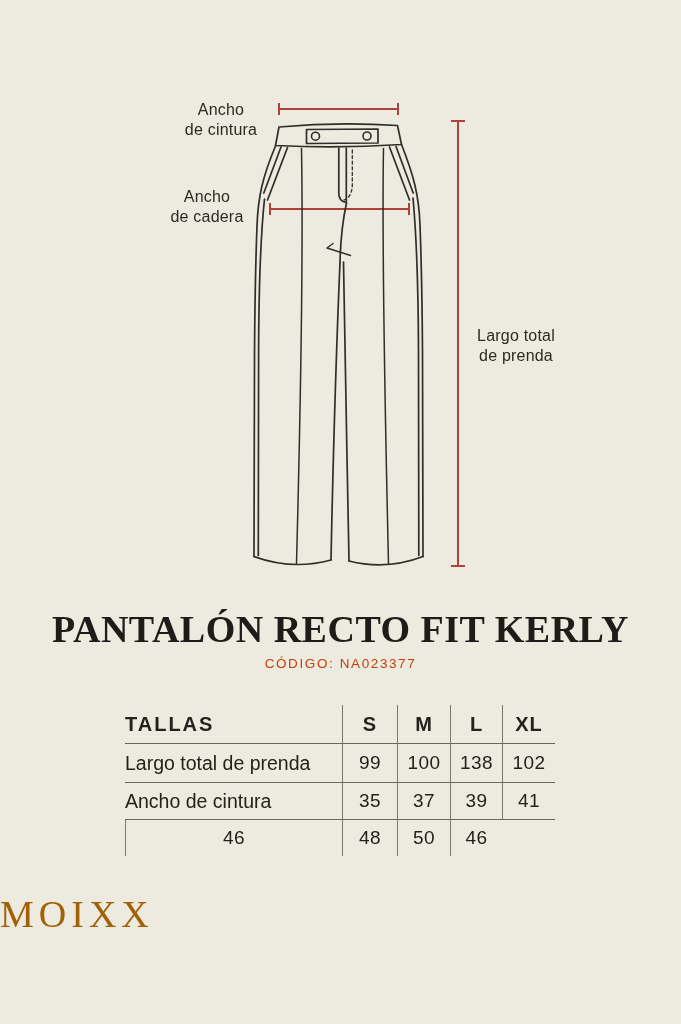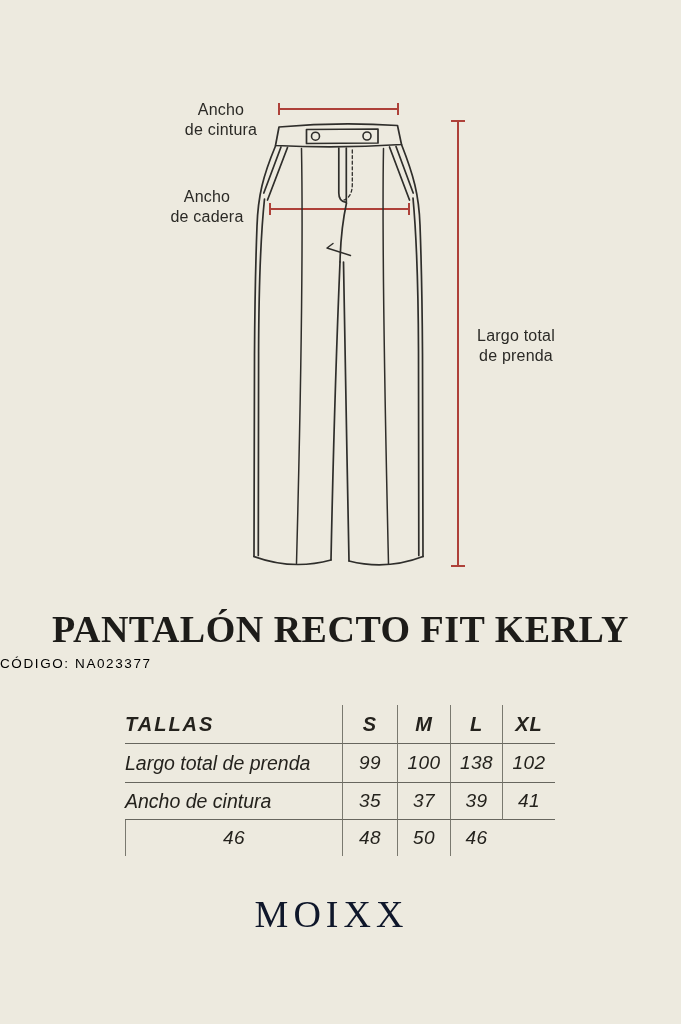--- a/index.html
+++ b/index.html
@@ -15,39 +15,39 @@
   }
   .lbl-waist  { left:158px; top:100px; width:126px; }
   .lbl-hip    { left:144px; top:187px; width:126px; }
   .lbl-length { left:454px; top:326px; width:124px; }
   .product-title {
     position:absolute; left:0; top:607px; width:681px; text-align:center;
     font-family:"Liberation Serif", serif; font-weight:700; font-size:38px;
     letter-spacing:0.5px; color:#1D1C19; margin:0;
   }
   .product-code {
-    position:absolute; left:0; top:656px; width:681px; text-align:left;
-    font-size:13.5px; letter-spacing:1.6px; color:#000000;
+    position:absolute; left:0; top:656px; width:681px; text-align:center;
+    font-size:13.5px; letter-spacing:1.6px; color:#c2410c;
   }
   .size-table {
     position:absolute; left:125px; top:705px; width:430px;
     display:grid; grid-template-columns:217px 55px 53px 52px 53px;
     grid-template-rows:39px 39px 37px 36px; color:#24221D;
   }
-  .cell { display:flex; align-items:center;font-style:italic; }
+  .cell { display:flex; align-items:center; }
   .c-size { justify-content:center; border-left:1px solid #7A796F; }
   .row-line { border-bottom:1px solid #67665E; }
   .hdr-tallas { font-weight:700; font-size:20px; letter-spacing:2px; }
   .hdr-size { font-weight:700; font-size:20px; letter-spacing:1px; }
   .c-label { font-size:19.5px; }
   .c-val { font-size:19px; letter-spacing:0.5px; }
   .brand-logo {
-    position:absolute; left:0; top:892px; width:663px; text-align:center;
+    position:absolute; left:0; top:892px; width:663px; 
     font-family:"Liberation Serif", serif; font-weight:400; font-size:38px;
-    letter-spacing:5px; color:#0f172a;
+    letter-spacing:5px; color:#a16207;
   }
 </style>
 </head>
 <body>
 
 <div class="canvas">
 
   <svg class="pants-svg" width="681" height="600" viewBox="0 0 681 600">
 
     <g stroke="#AE4139" stroke-width="2" fill="none">

